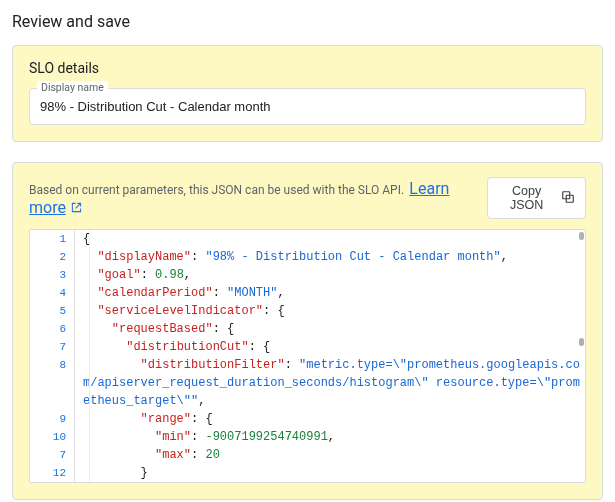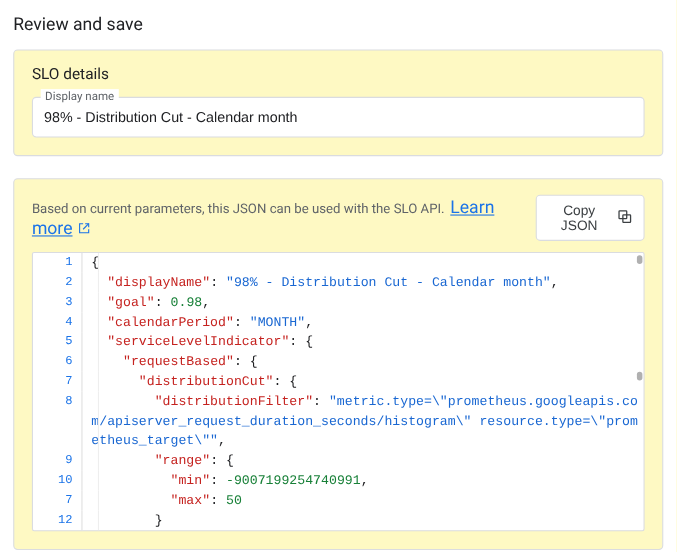--- a/index.html
+++ b/index.html
@@ -215,20 +215,20 @@
       <div class="code-line">
         <div class="gutter">9</div>
         <div class="code-content">        <span class="tok-key">"range"</span><span class="tok-punc">: </span><span class="tok-brace">{</span></div>
       </div>
       <div class="code-line">
         <div class="gutter">10</div>
         <div class="code-content">          <span class="tok-key">"min"</span><span class="tok-punc">: </span><span class="tok-num">-9007199254740991</span><span class="tok-punc">,</span></div>
       </div>
       <div class="code-line">
         <div class="gutter">7</div>
-        <div class="code-content">          <span class="tok-key">"max"</span><span class="tok-punc">: </span><span class="tok-num">50</span></div>
+        <div class="code-content">          <span class="tok-key">"max"</span><span class="tok-punc">: </span><span class="tok-num">20</span></div>
       </div>
       <div class="code-line">
         <div class="gutter">12</div>
         <div class="code-content">        <span class="tok-brace">}</span></div>
       </div>
     </div>
 </div>
 
 </body></html>

